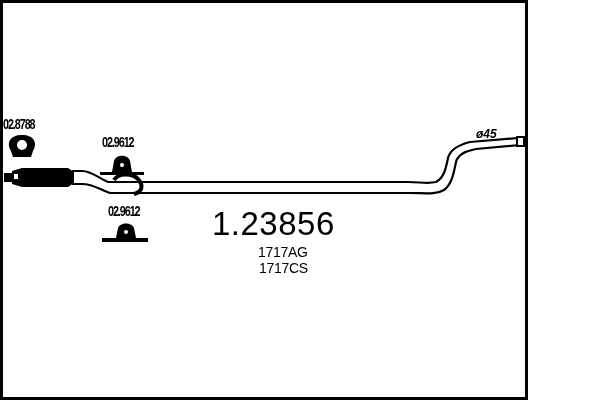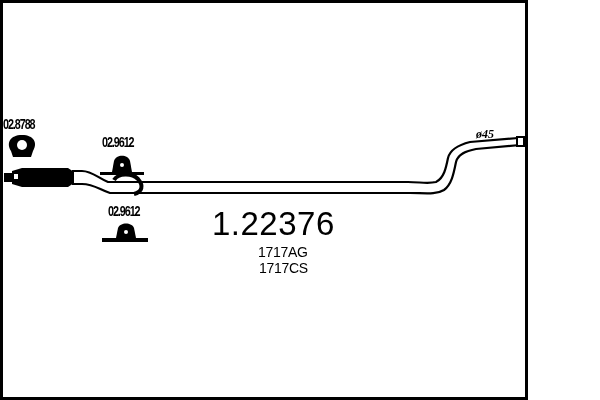--- a/index.html
+++ b/index.html
@@ -49,17 +49,17 @@
     <path d="M102,238 L148,238 L148,242 L102,242 Z" fill="#000"></path>
     <path d="M116,238 L118,228 C120,222 132,222 134,228 L136,238 Z" fill="#000"></path>
     <circle cx="126" cy="232" r="2" fill="#fff"></circle>
   </g>
 </svg>
 
 <div class="lbl part-code" style="left:3px; top:115px;">02.8788</div>
 <div class="lbl part-code" style="left:102px; top:133px;">02.9612</div>
 <div class="lbl part-code" style="left:108px; top:202px;">02.9612</div>
 
-<div class="lbl diameter" style="left:476px; top:127px;font-family:Liberation Serif, serif;">ø45</div>
+<div class="lbl diameter" style="left:476px; top:127px;">ø45</div>
 
-<div class="lbl main-number">1.22376</div>
+<div class="lbl main-number">1.23856</div>
 <div class="lbl ref" style="left:258px; top:244px;">1717AG</div>
 <div class="lbl ref" style="left:259px; top:260px;">1717CS</div>
 
 </body></html>

